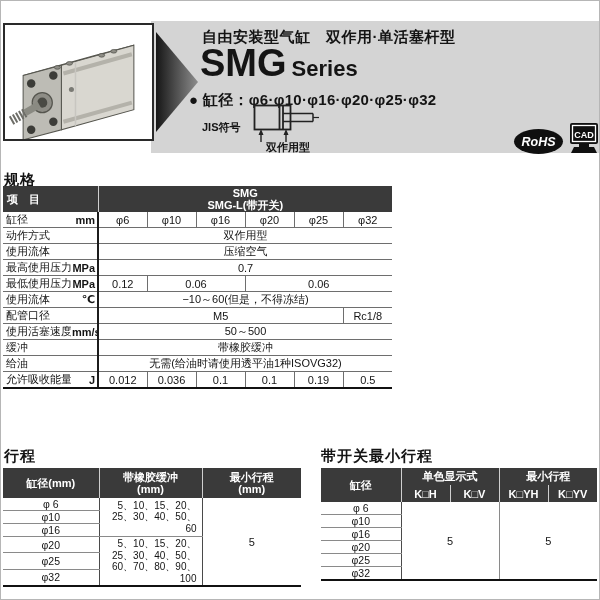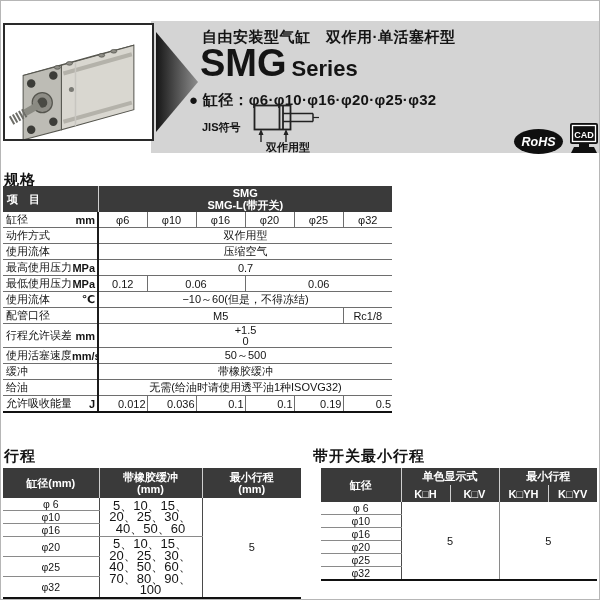--- a/index.html
+++ b/index.html
@@ -24,47 +24,47 @@
   .jis-label { position:absolute; left:201px; top:119px; font-size:11px; font-weight:bold; z-index:4; }
   .jis-sym { position:absolute; left:252px; top:103px; z-index:4; }
   .jis-cap { position:absolute; left:244px; top:139px; width:86px; text-align:center; font-size:11px; font-weight:600; z-index:4; }
   .badge-rohs { position:absolute; left:512px; top:127px; z-index:4; }
   .badge-cad  { position:absolute; left:568px; top:121px; z-index:4; }
 
   
   .sec-title { position:absolute; font-size:15px; font-weight:bold; letter-spacing:1px; }
   #st-spec   { left:3px;   top:170px; }
   #st-stroke { left:3px;   top:446px; }
-  #st-switch { left:312px; top:446px; }
+  #st-switch { left:320px; top:446px; }
 
   
   table { border-collapse:collapse; table-layout:fixed; }
   th { background:#3a3a3a; color:#fff; font-weight:bold; }
 
   
   .spec { position:absolute; left:2px; top:185px; width:389px; }
   .spec th { font-size:11px; height:26px; }
   .spec th.item { text-align:left; padding-left:4px; border-right:1px solid #cfcfcf; }
   .spec th.smg div { line-height:12px; text-align:center; }
   .spec td { font-size:11px; height:15px; text-align:center; border-bottom:1px solid #6e6e6e; padding:0 1px; overflow:hidden; white-space:nowrap; }
   .spec td.lbl  { text-align:left; padding-left:3px; }
   .spec td.unit { text-align:right; padding-right:2px; border-right:2px solid #1c1c1c;font-weight:bold; }
   .spec td.val + td.val { border-left:1px solid #6e6e6e; }
   .spec tr.tol td { height:24px; }
   .spec .stack div { line-height:11px; }
-  .spec tr.last td { border-bottom:2px solid #111;text-align:right; }
+  .spec tr.last td { border-bottom:2px solid #111; }
 
   
   .stroke { position:absolute; left:2px; top:467px; width:298px; border-bottom:2px solid #111; }
   .stroke th { font-size:11px; height:30px; }
   .stroke th + th { border-left:1px solid #cfcfcf; }
   .stroke th div { line-height:12.5px; }
   .stroke td { height:12px; }
   .stroke td.bore { font-size:10.5px; text-align:center; border-bottom:1px solid #8a8a8a; border-right:1px solid #4a4a4a; }
-  .stroke td.std  { font-size:13px; line-height:11.5px; padding:1px 5px; border-right:1px solid #4a4a4a; vertical-align:middle; text-align:center; }
+  .stroke td.std  { font-size:10px; line-height:11.5px; padding:1px 5px; border-right:1px solid #4a4a4a; vertical-align:middle; text-align:right; }
   .stroke td.g1   { border-bottom:1px solid #8a8a8a; }
   .stroke td.min  { font-size:11px; text-align:center; }
 
   
   .switch { position:absolute; left:320px; top:467px; width:276px; border-bottom:2px solid #111; }
   .switch th { font-size:11px; height:17px; }
   .switch th.bore-h { height:34px; }
   .switch th.wsep { border-left:1px solid #cfcfcf; }
   .switch td { height:12px; }
   .switch td.bore { font-size:10.5px; text-align:center; border-bottom:1px solid #8a8a8a; border-right:1px solid #4a4a4a; }
@@ -205,28 +205,20 @@
         <td class="lbl">使用流体</td>
         <td class="unit">℃</td>
         <td class="val" colspan="6">−10～60(但是，不得冻结)</td>
       </tr>
       <tr>
         <td class="lbl">配管口径</td>
         <td class="unit"></td>
         <td class="val" colspan="5">M5</td>
         <td class="val">Rc1/8</td>
       </tr>
-      <tr class="tol">
-        <td class="lbl">行程允许误差</td>
-        <td class="unit">mm</td>
-        <td class="val stack" colspan="6">
-          <div>+1.5</div>
-          <div>0</div>
-        </td>
-      </tr>
       <tr>
         <td class="lbl">使用活塞速度</td>
         <td class="unit">mm/s</td>
         <td class="val" colspan="6">50～500</td>
       </tr>
       <tr>
         <td class="lbl">缓冲</td>
         <td class="unit"></td>
         <td class="val" colspan="6">带橡胶缓冲</td>
       </tr>

